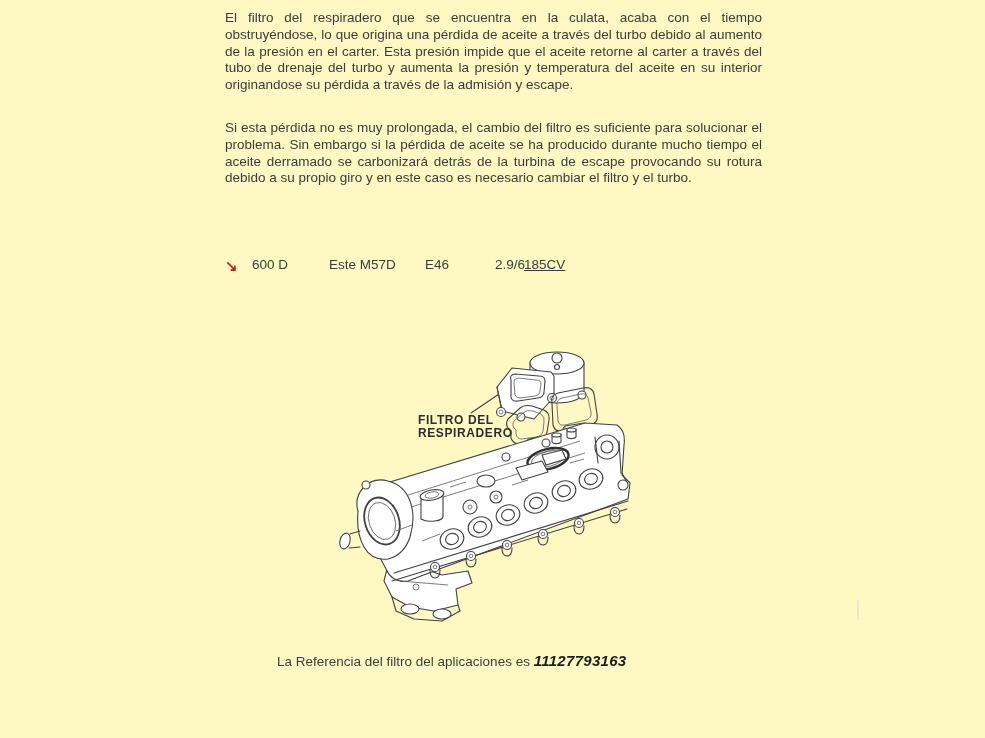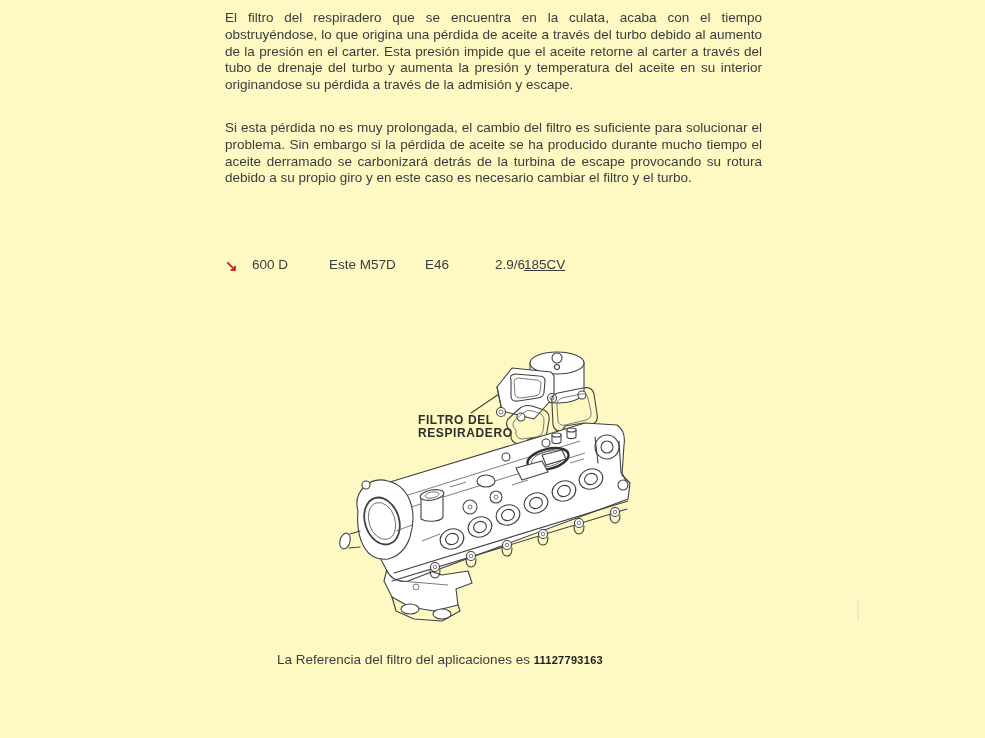--- a/index.html
+++ b/index.html
@@ -79,21 +79,22 @@
   .reference-line {
     position: absolute;
     left: 277px;
     top: 652px;
     font-size: 13.5px;
     color: #3c3c3c;
     white-space: nowrap;
   }
   .reference-number {
     font-weight: bold;
-    font-size: 11px;
+    font-style: italic;
+    font-size: 15px;
     color: #1d1d1d;
     letter-spacing: 0.3px;
   }
   .artifact-mark {
     position: absolute;
     left: 857px;
     top: 600px;
     width: 2px;
     height: 20px;
     background: #d9d9d9;

